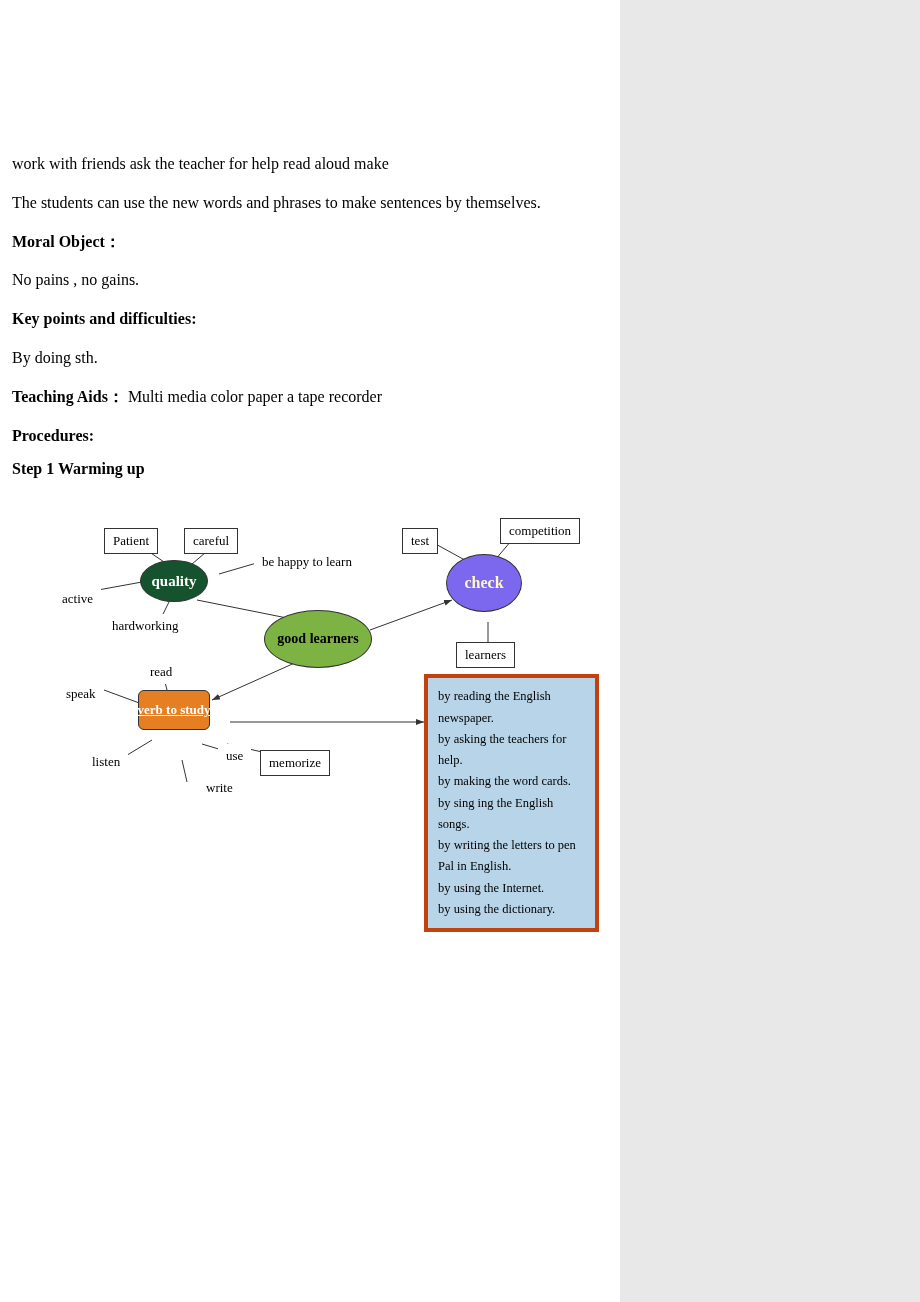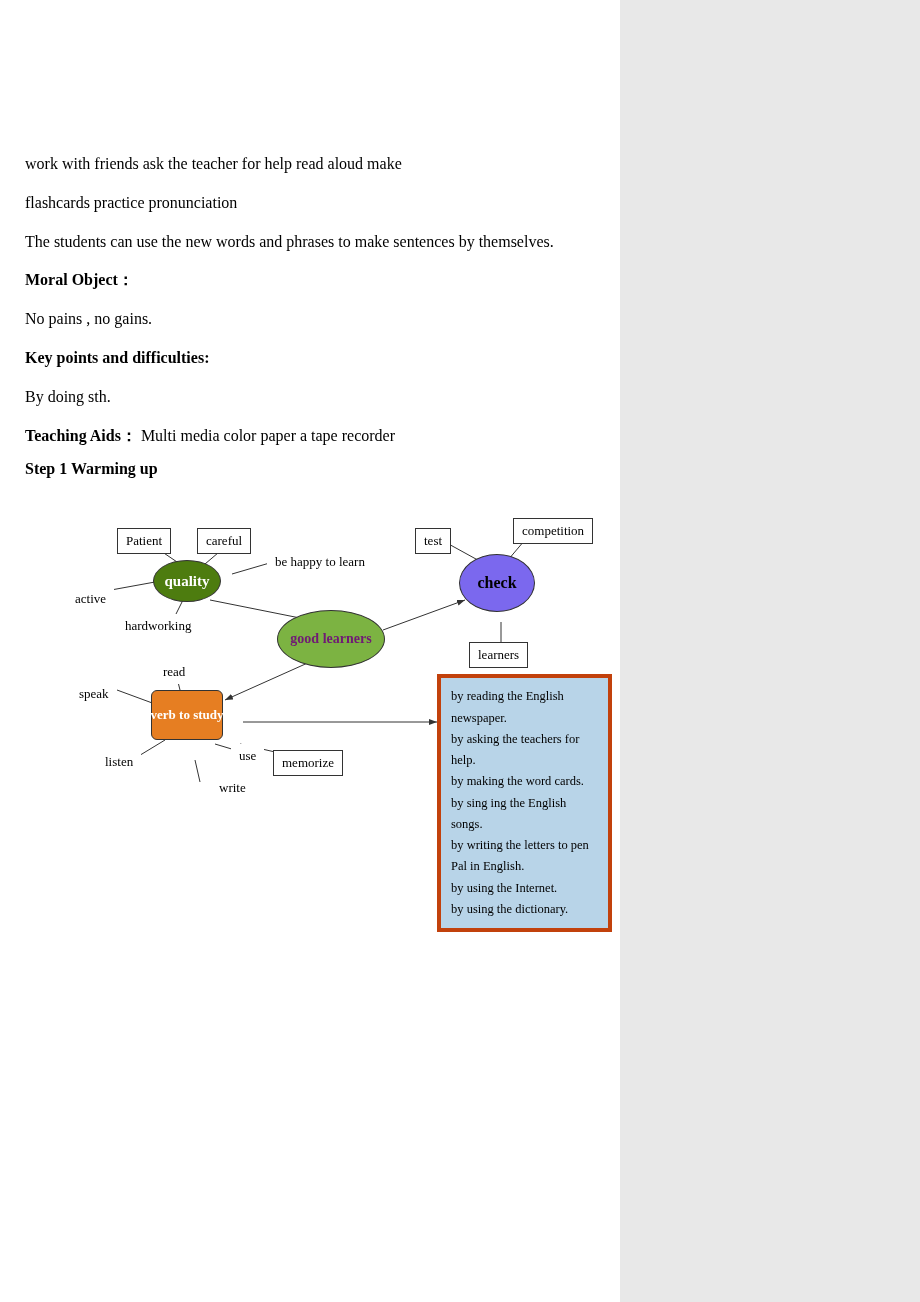--- a/index.html
+++ b/index.html
@@ -9,21 +9,21 @@
       font-size: 16px;
       color: #000;
     }
     .page-wrapper {
       display: flex;
       width: 920px;
       min-height: 1302px;
     }
     .main-content {
       width: 620px;
-      padding: 150px 20px 40px 25px;
+      padding: 150px 20px 40px 12px;
     }
     .right-panel {
       width: 300px;
       background: #e8e8e8;
       min-height: 1302px;
     }
     .text-line {
       line-height: 1.8;
       margin-bottom: 4px;
     }
@@ -43,45 +43,45 @@
     .dia-box {
       position: absolute;
       border: 1px solid #333;
       padding: 4px 8px;
       font-size: 13px;
       text-align: center;
       background: #fff;
       white-space: nowrap;
     }
     .dia-box.quality {
-      background: #4d7c0f;
+      background: #14532d;
       color: #fff;
       border-radius: 6px;
       font-weight: bold;
       font-size: 15px;
     }
     .dia-box.good-learners {
       background: #7cb342;
-      color: #701a75;
+      color: #000000;
       border-radius: 50%;
       font-weight: bold;
       font-size: 14px;
       padding: 16px 12px;
     }
     .dia-box.verb-study {
       background: #e67e22;
       color: #fff;
       border-radius: 6px;
       font-size: 13px;
       font-weight: bold;
       line-height: 1.4;
     }
     .dia-box.check {
       background: #7b68ee;
-      color: #000000;
+      color: #fef9c3;
       border-radius: 50%;
       font-size: 16px;
       font-weight: bold;
       padding: 16px 20px;
     }
     .dia-box.no-border {
       border: none;
     }
 
     .blue-box {
@@ -103,35 +103,35 @@
       pointer-events: none;
     }
   </style>
 </head>
 <body>
 
 <div class="page-wrapper">
   <div class="main-content">
 
     <p class="text-line section-gap">work  with  friends   ask  the  teacher  for  help   read  aloud   make</p>
-    <p class="text-line section-gap">flashcards    practice pronunciation</p>
 
     <p class="text-line section-gap">The students can use the new words and phrases to make sentences by themselves.</p>
 
     <p class="text-line bold section-gap">Moral Object：</p>
     <p class="text-line section-gap">No pains , no gains.</p>
 
     <p class="text-line bold section-gap">Key points and difficulties:</p>
     <p class="text-line section-gap">By doing sth.</p>
 
     <p class="text-line section-gap">
       <span class="bold">Teaching Aids：</span>
       <span>Multi media    color paper    a tape recorder</span>
     </p>
 
+    <p class="text-line bold section-gap">Procedures:</p>
 
     <p class="step-title">Step 1 Warming up</p>
 
     <div class="diagram-area">
 
       <svg class="diagram-svg">
 
         <line x1="130" y1="55" x2="155" y2="72" stroke="#333" stroke-width="1"></line>
 
         <line x1="200" y1="55" x2="180" y2="72" stroke="#333" stroke-width="1"></line>
@@ -194,21 +194,21 @@
       <div class="dia-box" style="top:26px; left:488px;">competition</div>
 
       <div class="dia-box check" style="top:62px; left:434px; width:76px; height:58px; display:flex; align-items:center; justify-content:center;">check</div>
 
       <div class="dia-box" style="top:150px; left:444px;">learners</div>
 
       <div class="dia-box no-border" style="top:190px; left:46px;">speak</div>
 
       <div class="dia-box no-border" style="top:168px; left:130px;">read</div>
 
-      <div class="dia-box verb-study" style="top:198px; left:126px; width:72px; height:50px; display:flex; align-items:center; justify-content:center;">verb to
+      <div class="dia-box verb-study" style="top:198px; left:126px; width:72px; height:40px; display:flex; align-items:center; justify-content:center;text-decoration:underline;">verb to
 study</div>
 
       <div class="dia-box no-border" style="top:252px; left:206px;text-align:right;">use</div>
 
       <div class="dia-box no-border" style="top:258px; left:72px;">listen</div>
 
       <div class="dia-box no-border" style="top:284px; left:154px;margin-left:32px;">write</div>
 
       <div class="dia-box" style="top:258px; left:248px;">memorize</div>
 

